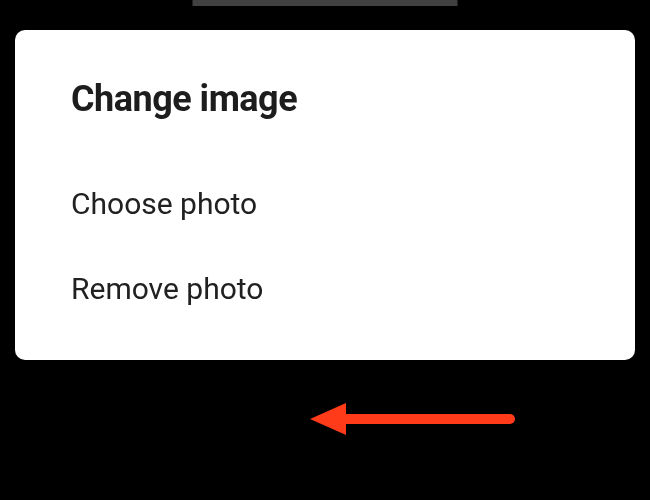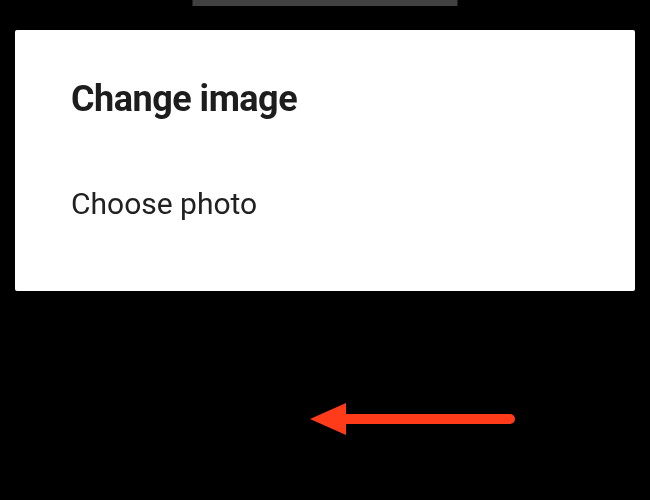--- a/index.html
+++ b/index.html
@@ -19,22 +19,22 @@
       width: 265px;
       height: 6px;
       background: #414141;
     }
     .modal {
       position: absolute;
       left: 15px;
       top: 30px;
       right: 15px;
       background: #fff;
-      border-radius: 2px;
-      padding: 48px 50px 48px 56px;
+      border-radius: 10px;
+      padding: 48px 50px 32px 56px;
       box-shadow: 0 2px 6px rgba(0,0,0,0.2);
     }
     .title {
       font-size: 36px;
       font-weight: 700;
       color: #1d1d1d;
       margin-bottom: 44px;
       letter-spacing: -0.5px;
     }
     .option {
@@ -57,18 +57,19 @@
   </style>
 </head>
 <body>
 
 <div class="top-pill"></div>
 
 <div class="modal">
   <h1 class="title">Change image</h1>
 
   <div class="option">Choose photo</div>
+  <div class="option">Remove photo</div>
 </div>
 
 <svg class="arrow" width="210" height="40">
   <line x1="200" y1="20" x2="30" y2="20" stroke="#ff3b1a" stroke-width="10" stroke-linecap="round"></line>
   <polygon points="0,20 36,4 36,36" fill="#ff3b1a"></polygon>
 </svg>
 
 </body></html>

